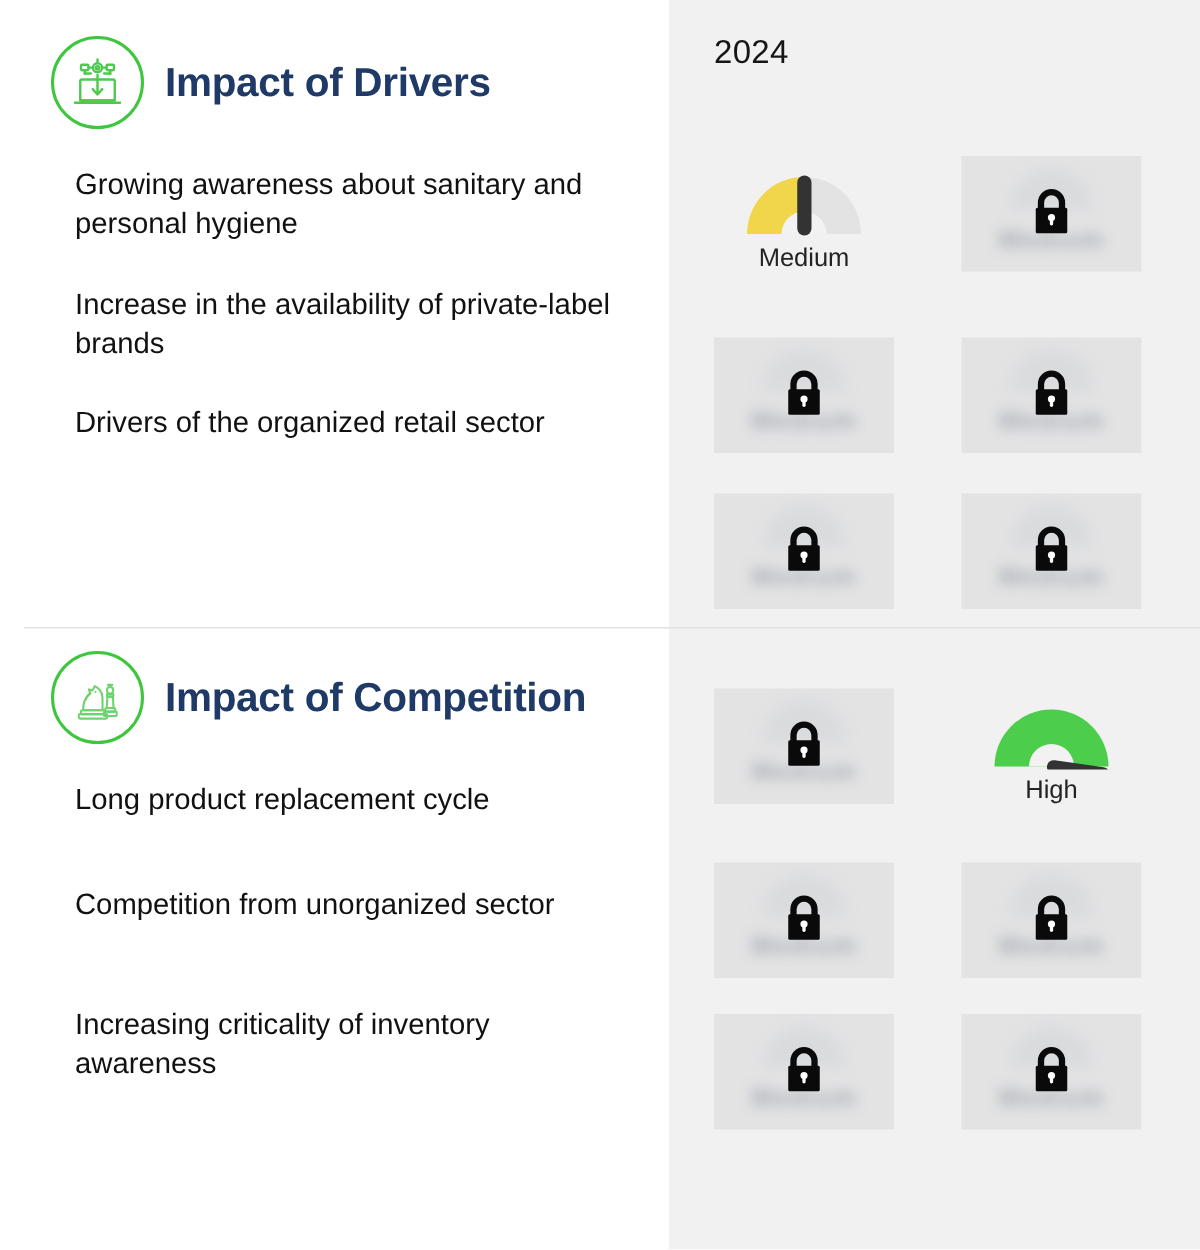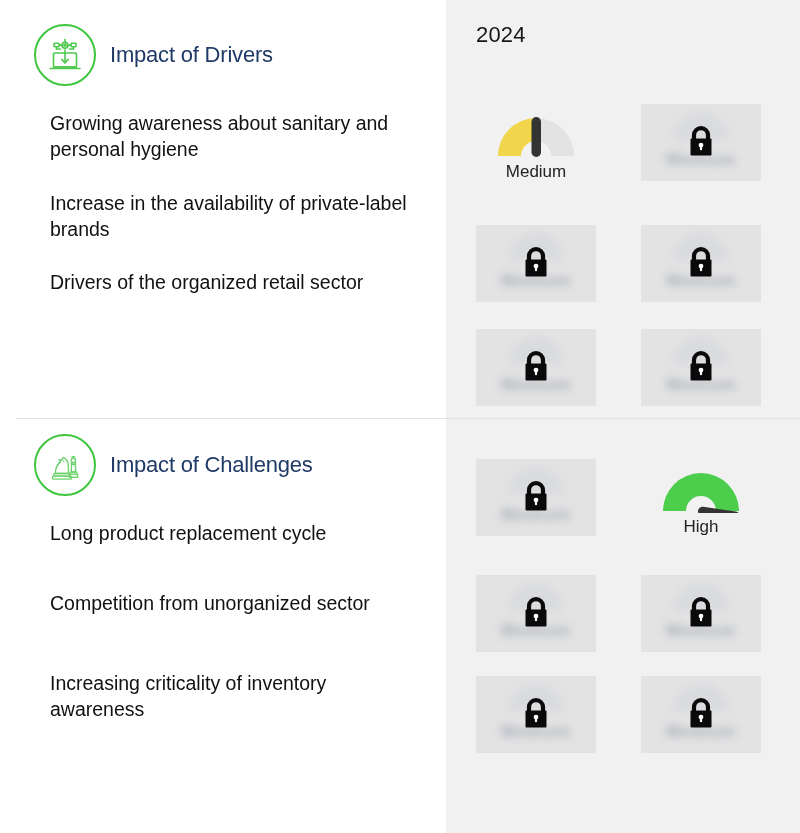--- a/index.html
+++ b/index.html
@@ -77,22 +77,22 @@
     box-sizing: border-box;
     display: flex;
     align-items: center;
     justify-content: center;
     flex: 0 0 auto;
     background: #ffffff;
   }
   .hdr-icon svg { display: block; }
 
   .hdr-title {
-    font-size: 22px;
-    font-weight: 400;
+    font-size: 27px;
+    font-weight: 700;
     color: #1f3a66;
     white-space: nowrap;
     letter-spacing: -.2px;
   }
 
   
   .item-text {
     position: absolute;
     left: 50px;
     width: 375px;
@@ -245,21 +245,21 @@
 
           <path d="M28.4 13.2 L28.4 11.6 M27 11.6 L29.8 11.6"></path>
           <path d="M26.3 15.2 C26.3 13.8 27.3 13 28.4 13 C29.5 13 30.5 13.8 30.5 15.2
                    C30.5 16.4 29.8 17 29.3 17.6 L27.5 17.6 C27 17 26.3 16.4 26.3 15.2 Z"></path>
           <rect x="26.3" y="17.6" width="4.3" height="1.8" rx="0.5"></rect>
           <path d="M26.6 19.4 L26.2 27 L30.7 27 L30.3 19.4 Z"></path>
           <rect x="25.2" y="27" width="6.6" height="2.4" rx="0.7"></rect>
           <rect x="24.2" y="29.4" width="8.6" height="2.9" rx="0.8"></rect>
         </svg>
       </span>
-      <span class="hdr-title">Impact of Challenges</span>
+      <span class="hdr-title">Impact of Competition</span>
     </div>
 
     <div class="item-text" style="top:590px">Competition from unorganized sector</div>
     <div class="item-text" style="top:520px">Long product replacement cycle</div>
     <div class="item-text" style="top:670px">Increasing criticality of inventory awareness</div>
   </div>
 
   <div class="section-divider"></div>
 
   <div class="col-head c1">2024</div>

